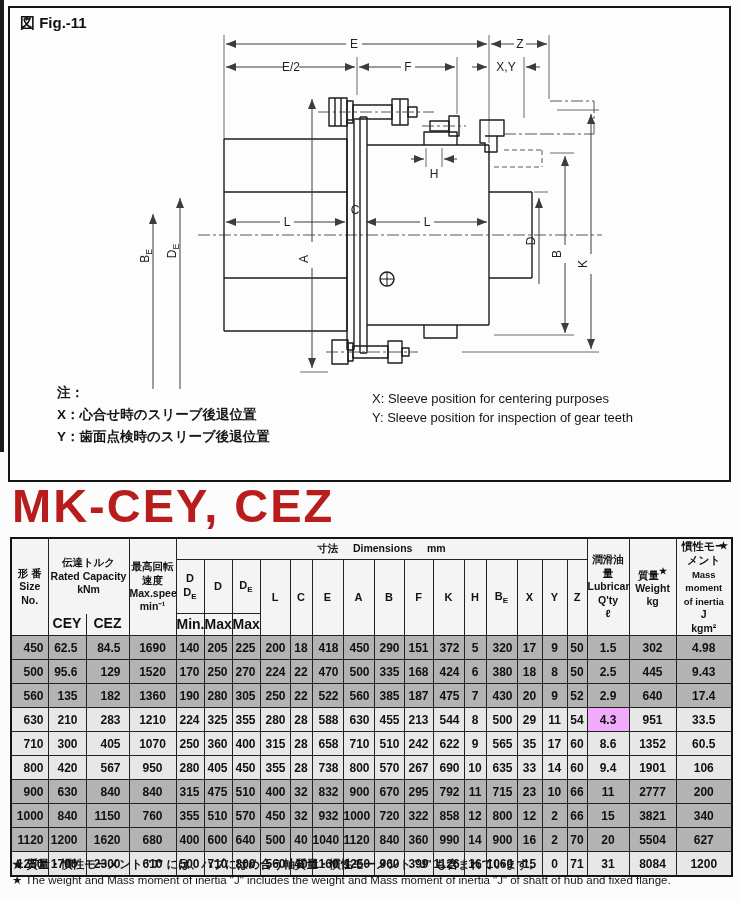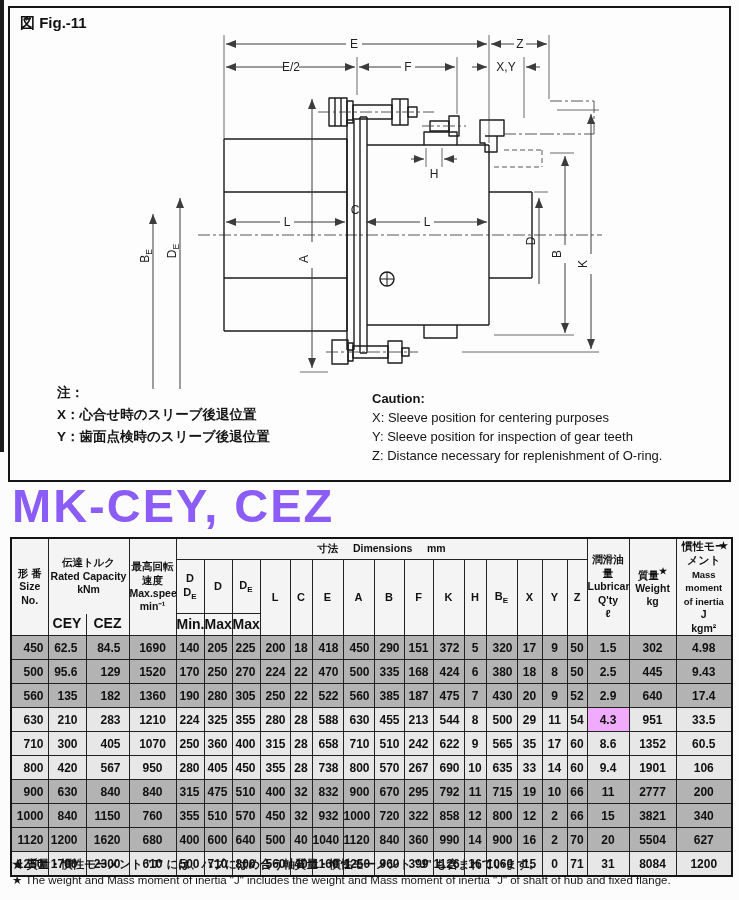--- a/index.html
+++ b/index.html
@@ -166,28 +166,26 @@
     </g>
   </svg>
 
   <div class="notes-jp">
     <div>注：</div>
     <div>X：心合せ時のスリーブ後退位置</div>
     <div>Y：歯面点検時のスリーブ後退位置</div>
   </div>
 
   <div class="notes-en">
-    <div class="cap">Caution:</div>
     <div>X: Sleeve position for centering purposes</div>
     <div>Y: Sleeve position for inspection of gear teeth</div>
-    <div>Z: Distance necessary for replenishment of O-ring.</div>
   </div>
 </div>
 
-<div class="page-title" style="color: #8b5cf6;">MK-CEY, CEZ</div>
+<div class="page-title" style="color: #b91c1c;">MK-CEY, CEZ</div>
 
 <table class="spec-table">
   <colgroup>
     <col style="width:37px">
       <col style="width:38px">
       <col style="width:43px">
       <col style="width:47px">
     <col style="width:28px">
       <col style="width:28px">
       <col style="width:28px">
@@ -433,21 +431,21 @@
         <td class="a-r" style="background: rgb(179, 179, 179);">510</td>
         <td class="a-r" style="background: rgb(179, 179, 179);">400</td>
         <td class="a-c" style="background: rgb(179, 179, 179);">32</td>
         <td class="a-r" style="background: rgb(179, 179, 179);">832</td>
         <td class="a-r" style="background: rgb(179, 179, 179);">900</td>
         <td class="a-r" style="background: rgb(179, 179, 179);">670</td>
         <td class="a-r" style="background: rgb(179, 179, 179);">295</td>
         <td class="a-r" style="background: rgb(179, 179, 179);">792</td>
         <td class="a-c" style="background: rgb(179, 179, 179);">11</td>
         <td class="a-r" style="background: rgb(179, 179, 179);">715</td>
-        <td class="a-c" style="background: rgb(179, 179, 179);">19</td>
+        <td class="a-c" style="background: rgb(179, 179, 179);">23</td>
         <td class="a-c" style="background: rgb(179, 179, 179);">10</td>
         <td class="a-c" style="background: rgb(179, 179, 179);">66</td>
         <td class="a-c" style="background: rgb(179, 179, 179);">11</td>
         <td class="a-c" style="background: rgb(179, 179, 179);">2777</td>
         <td class="a-c" style="background: rgb(179, 179, 179);">200</td>
       </tr>
       <tr class="row-dark">
         <td class="a-r" style="background: rgb(179, 179, 179);">1000</td>
         <td class="a-rr" style="background: rgb(179, 179, 179);">840</td>
         <td class="a-rr" style="background: rgb(179, 179, 179);">1150</td>

